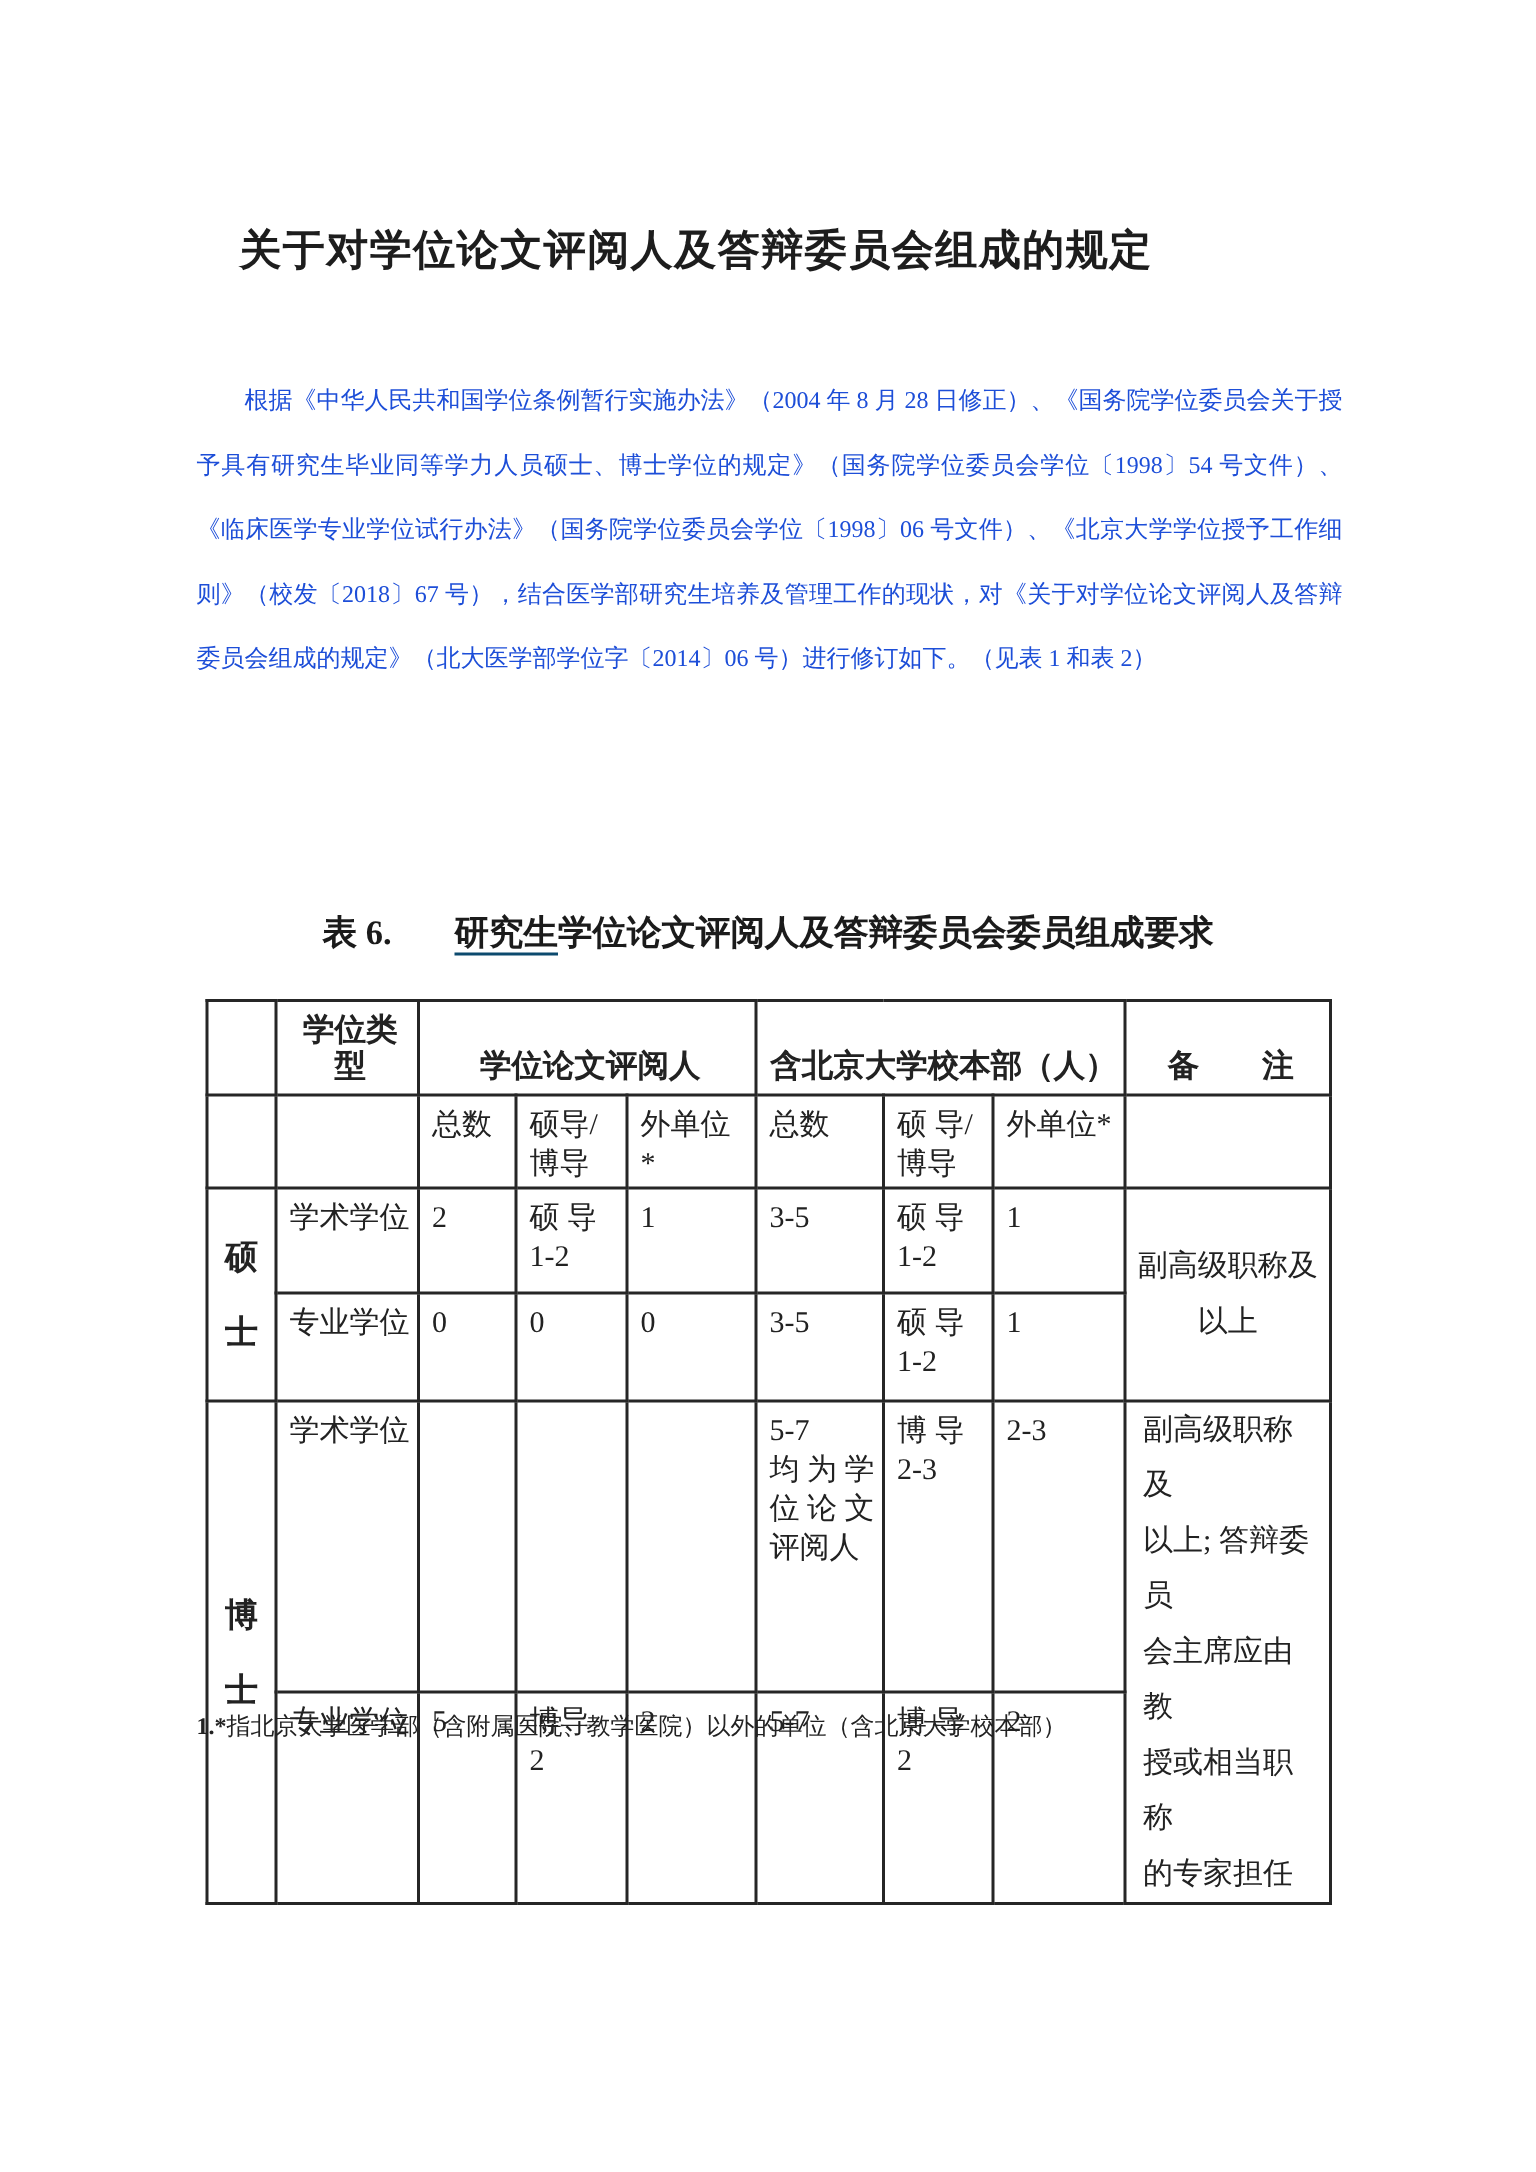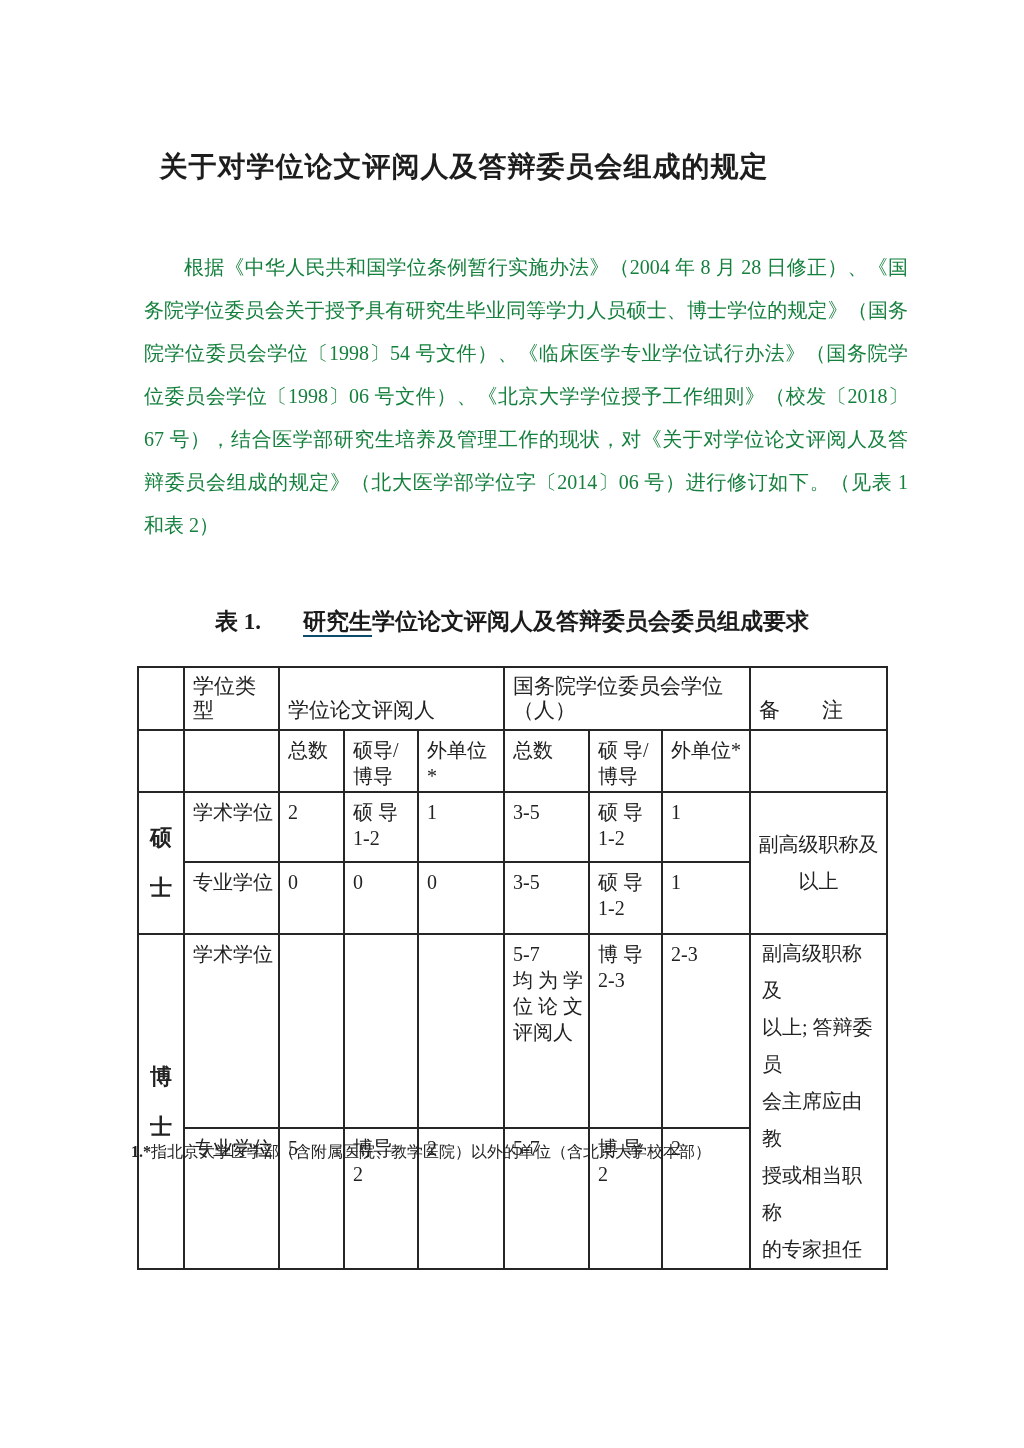--- a/index.html
+++ b/index.html
@@ -21,26 +21,25 @@
     text-align: center;
     font-size: 28px;
     font-weight: bold;
     letter-spacing: 1px;
   }
   .body-para {
     position: absolute;
     top: 246px;
     left: 131px;
     width: 764px;
-    font-size: 20px;
+    font-size: 16px;
     line-height: 43px;
     text-align: justify;
     text-indent: 2em;
-    color: #15803d;
-    margin-left: 13px;
+    color: #1d4ed8;
   }
   .table-caption {
     position: absolute;
     top: 606px;
     left: 0;
     width: 1024px;
     text-align: center;
     font-size: 23px;
     font-weight: bold;
     color: #1b1b1b;
@@ -64,23 +63,23 @@
     vertical-align: top;
     text-align: left;
     padding: 6px 4px 2px 8px;
     font-size: 20px;
     line-height: 26px;
     white-space: pre-line;
     color: #222222;
     overflow: hidden;
   }
   table.req td.th {
-    font-weight: normal;
+    font-weight: bold;
     vertical-align: bottom;
-    text-align: left;
+    text-align: center;
     padding-bottom: 7px;
     font-size: 21px;
     line-height: 24px;
   }
   table.req td.group-cell {
     text-align: center;
     vertical-align: middle;
     font-weight: bold;
     font-size: 22px;
     line-height: 50px;
@@ -113,41 +112,41 @@
 </head>
 <body>
 
 <div class="page">
 
   <div class="doc-title">关于对学位论文评阅人及答辩委员会组成的规定</div>
 
   <div class="body-para">根据《中华人民共和国学位条例暂行实施办法》（2004 年 8 月 28 日修正）、《国务院学位委员会关于授予具有研究生毕业同等学力人员硕士、博士学位的规定》（国务院学位委员会学位〔1998〕54 号文件）、《临床医学专业学位试行办法》（国务院学位委员会学位〔1998〕06 号文件）、《北京大学学位授予工作细则》（校发〔2018〕67 号），结合医学部研究生培养及管理工作的现状，对《关于对学位论文评阅人及答辩委员会组成的规定》（北大医学部学位字〔2014〕06 号）进行修订如下。（见表 1 和表 2）</div>
 
   <div class="table-caption">
-    <span class="cap-prefix">表 1.</span><span class="cap-underlined">研究生</span><span>学位论文评阅人及答辩委员会委员组成要求</span>
+    <span class="cap-prefix">表 6.</span><span class="cap-underlined">研究生</span><span>学位论文评阅人及答辩委员会委员组成要求</span>
   </div>
 
   <table class="req">
     <colgroup>
       <col style="width:46px">
         <col style="width:95px">
         <col style="width:65px">
       <col style="width:74px">
         <col style="width:86px">
         <col style="width:85px">
       <col style="width:73px">
         <col style="width:88px">
         <col style="width:137px">
     </colgroup>
     <tbody>
       <tr style="height:53px">
         <td></td>
         <td class="th">学位类型</td>
         <td class="th" colspan="3">学位论文评阅人</td>
-        <td class="th" colspan="3">国务院学位委员会学位（人）</td>
+        <td class="th" colspan="3">含北京大学校本部（人）</td>
         <td class="th">备　　注</td>
       </tr>
       <tr style="height:54px">
         <td></td>
         <td></td>
         <td>总数</td>
         <td>硕导/
 博导</td>
         <td>外单位
 *</td>

